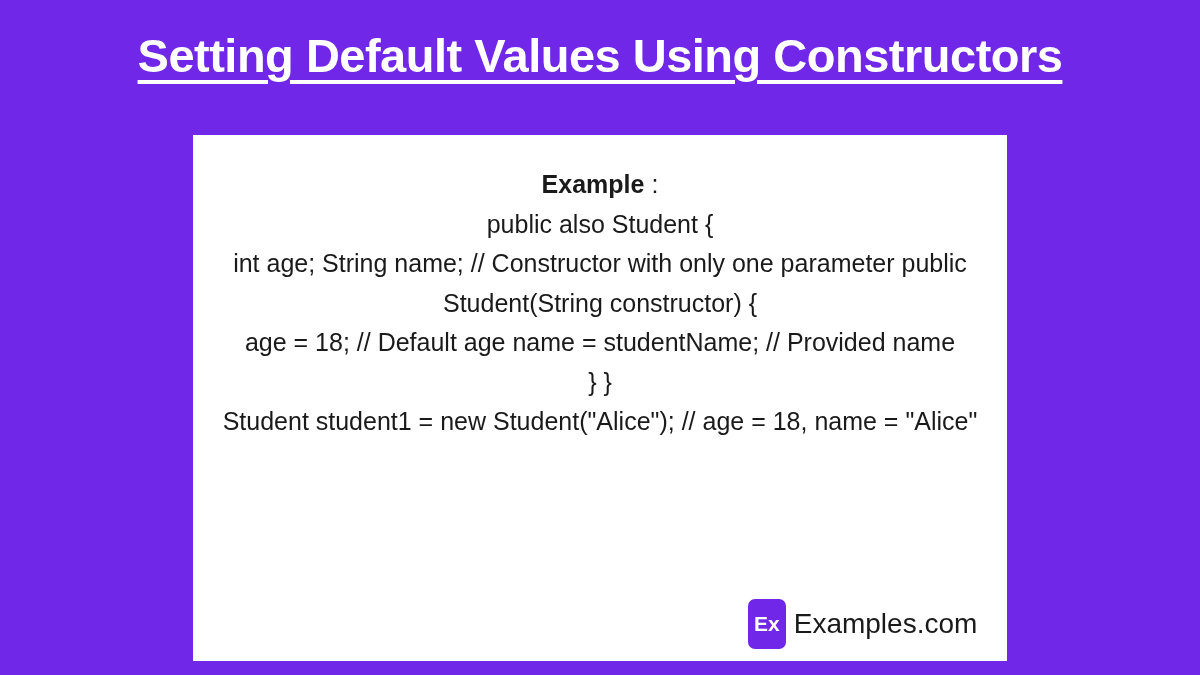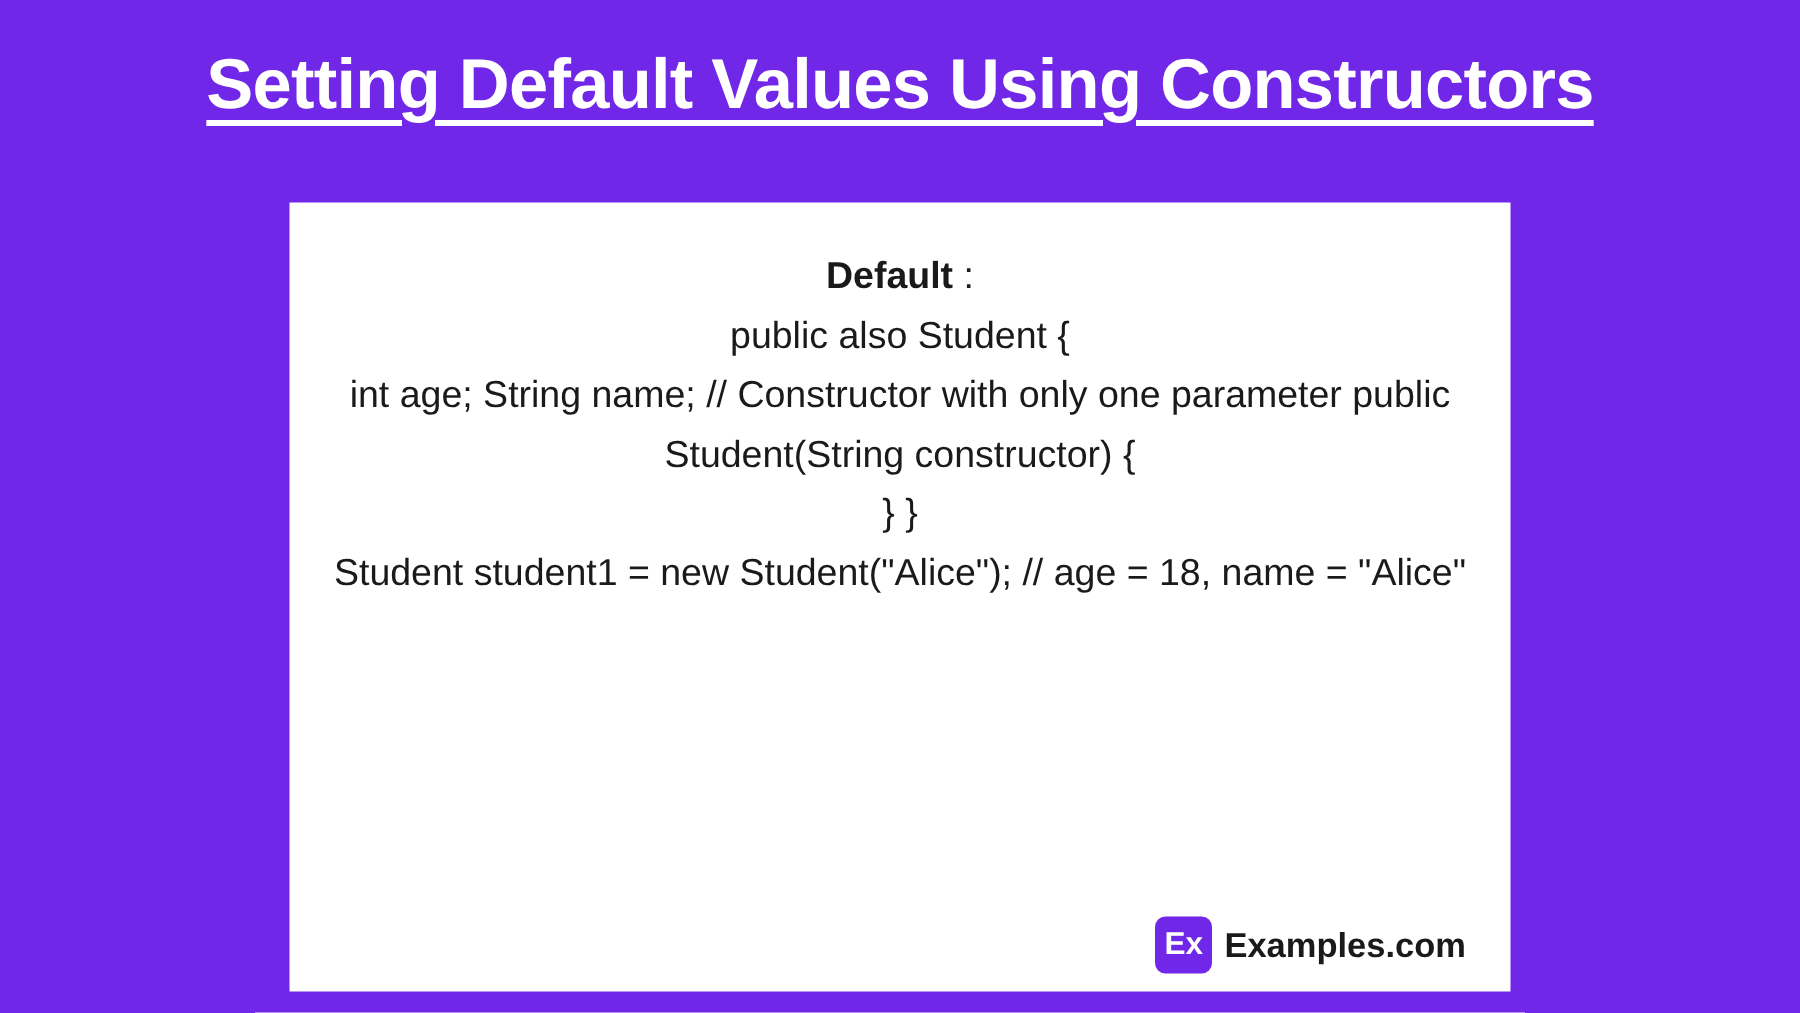--- a/index.html
+++ b/index.html
@@ -68,51 +68,52 @@
     .logo-container {
       position: absolute;
       bottom: 12px;
       right: 30px;
       display: flex;
       align-items: center;
       gap: 8px;
     }
     .logo-icon {
       width: 38px;
-      height: 38px;
+      height: 50px;
       background: #7127e8;
       border-radius: 7px;
       display: flex;
       align-items: center;
       justify-content: center;
       color: #ffffff;
       font-weight: 700;
       font-size: 21px;
     }
     .logo-text {
-      font-size: 23px;
-      font-weight: 700;
+      font-size: 28px;
+      font-weight: 400;
       color: #1a1a1a;
     }
   </style>
 </head>
 <body>
 
 <div class="container">
   <div class="header">
     <h1 class="title">Setting Default Values Using Constructors</h1>
   </div>
   <div class="example-box">
     <div class="example-content">
       <span class="example-label-line">
-        <span class="example-label">Default</span><span> :</span>
+        <span class="example-label">Example</span><span> :</span>
       </span>
       <span class="code-line">public also Student {</span>
       <span class="code-line">int age; String name; // Constructor with only one parameter public</span>
       <span class="code-line">Student(String constructor) {</span>
+      <span class="code-line">age = 18; // Default age name = studentName; // Provided name</span>
       <span class="code-line">} }</span>
       <span class="code-line">Student student1 = new Student("Alice"); // age = 18, name = "Alice"</span>
     </div>
     <div class="logo-container">
       <div class="logo-icon">
         <span>Ex</span>
       </div>
       <span class="logo-text">Examples.com</span>
     </div>
   </div>

